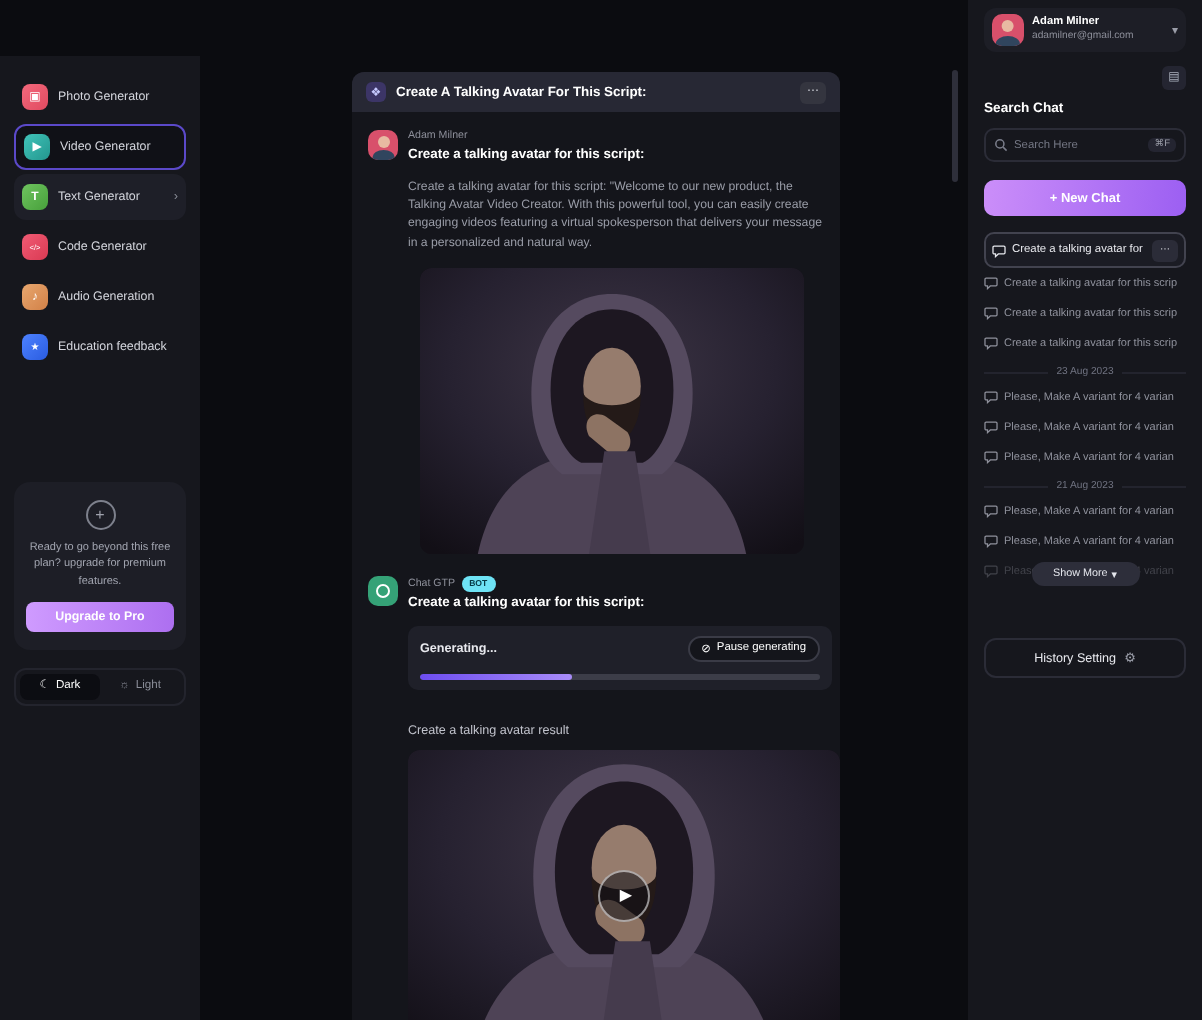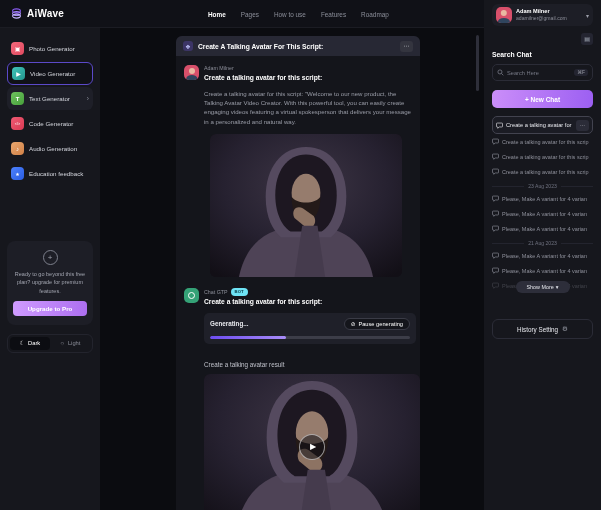--- a/index.html
+++ b/index.html
@@ -126,37 +126,20 @@
   .history { margin-top:26px; width:100%; height:20px; border:1px solid #2b2c37; background:none;
              border-radius:6px; display:flex; align-items:center; justify-content:center; gap:4px;
              font-size:6.3px; color:#e8e9ee; cursor:pointer; }
   .gear { color:#9a9da8; font-size:6.5px; }
 </style>
 </head>
 <body>
 
 <div class="page">
 
-  <header class="top">
-    <div class="logo">
-      <svg width="13" height="13" viewBox="0 0 20 20">
-        <ellipse cx="10" cy="6" rx="6" ry="3.1" fill="none" stroke="#8b5cf6" stroke-width="1.7"></ellipse>
-        <ellipse cx="10" cy="10" rx="6" ry="3.1" fill="none" stroke="#a78bfa" stroke-width="1.7"></ellipse>
-        <ellipse cx="10" cy="14" rx="6" ry="3.1" fill="none" stroke="#c4b5fd" stroke-width="1.7"></ellipse>
-      </svg>
-      <span class="logo-txt">AiWave</span>
-    </div>
-    <nav class="nav">
-      <a href="#" class="on">Home</a>
-      <a href="#">Pages</a>
-      <a href="#">How to use</a>
-      <a href="#">Features</a>
-      <a href="#">Roadmap</a>
-    </nav>
-  </header>
 
   <aside class="left">
     <div class="side-item">
       <span class="sq photo">▣</span>
       <span>Photo Generator</span>
     </div>
     <div class="side-item active">
       <span class="sq video">▶</span>
       <span>Video Generator</span>
     </div>

